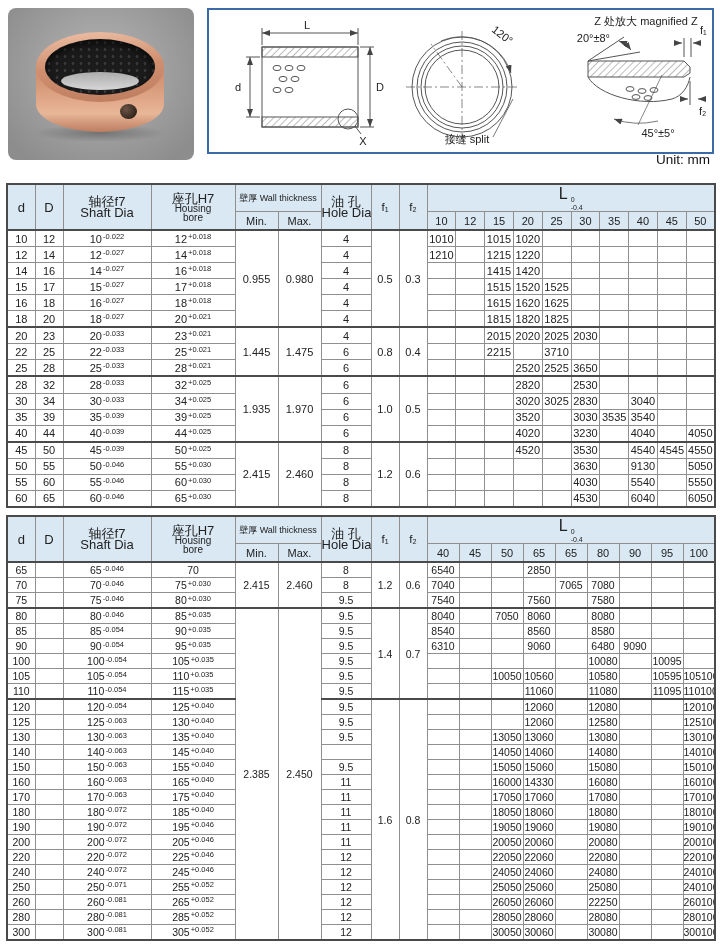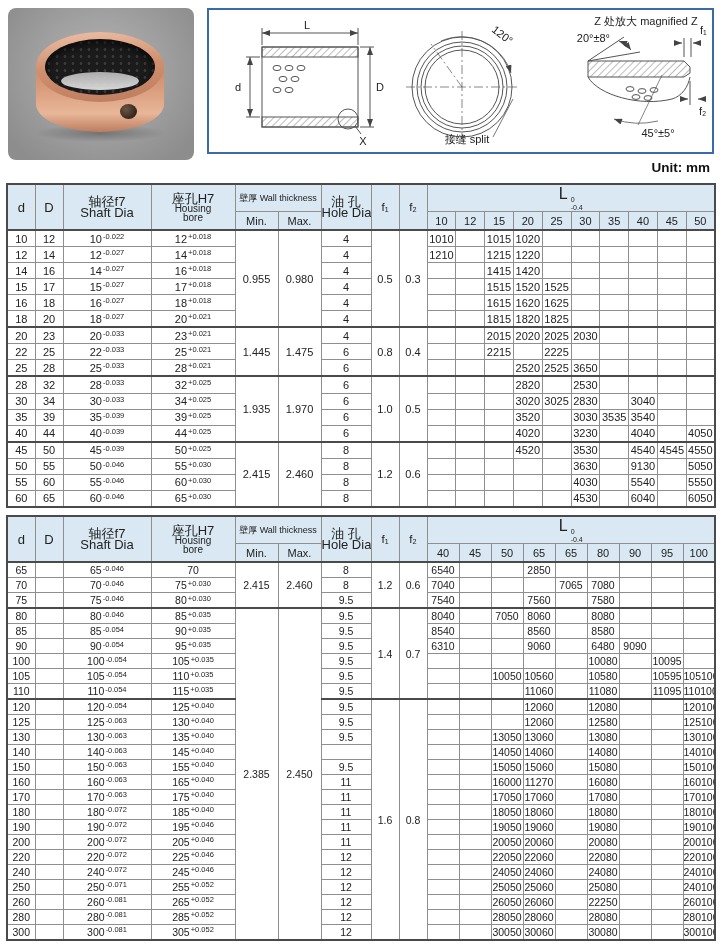--- a/index.html
+++ b/index.html
@@ -25,21 +25,21 @@
   .oil-hole{left:112px;top:96px;width:17px;height:15px;border-radius:50%;
          background:radial-gradient(circle at 35% 35%,#6d5445,#2f231b 75%);}
 
   
   .drawing-panel{position:absolute;left:207px;top:8px;width:507px;height:146px;box-sizing:border-box;
          border:2px solid #3a6aa8;background:#fff;}
   .drawing-panel svg{display:block;margin:1px auto 0;}
   svg text{fill:#222;font-size:11px;}
 
   
-  .unit{position:absolute;top:160px;right:10px;font-size:13.5px;color:#111;font-weight:bold;}
+  .unit{position:absolute;top:152px;right:10px;font-size:13.5px;color:#111;}
 
   
   table{position:absolute;left:6px;width:708px;border-collapse:collapse;table-layout:fixed;
         text-align:center;border:2px solid #4a4a4a;}
   .t1{top:183px;height:325px;}
   .t2{top:515px;height:426px;}
   th,td{border:1px solid #8f8f8f;padding:0;font-weight:normal;overflow:hidden;white-space:nowrap;}
   thead th{background:#d9e8f3;height:17px;}
   .t1 tbody td{font-size:11px;}
   .t2 tbody td{font-size:10.5px;}
@@ -353,21 +353,21 @@
       <tr>
         <td>22</td>
         <td>25</td>
         <td>22<i class="tol">-0.033</i></td>
         <td>25<i class="tol">+0.021</i></td>
         <td>6</td>
         <td></td>
         <td></td>
         <td>2215</td>
         <td></td>
-        <td>2225</td>
+        <td>3710</td>
         <td></td>
         <td></td>
         <td></td>
         <td></td>
         <td></td>
       </tr>
       <tr>
         <td>25</td>
         <td>28</td>
         <td>25<i class="tol">-0.033</i></td>
@@ -832,21 +832,21 @@
       </tr>
       <tr>
         <td>160</td>
         <td></td>
         <td>160<i class="tol">-0.063</i></td>
         <td>165<i class="tol">+0.040</i></td>
         <td>11</td>
         <td></td>
         <td></td>
         <td>16000</td>
-        <td>11270</td>
+        <td>14330</td>
         <td></td>
         <td>16080</td>
         <td></td>
         <td></td>
         <td>160100</td>
       </tr>
       <tr>
         <td>170</td>
         <td></td>
         <td>170<i class="tol">-0.063</i></td>

